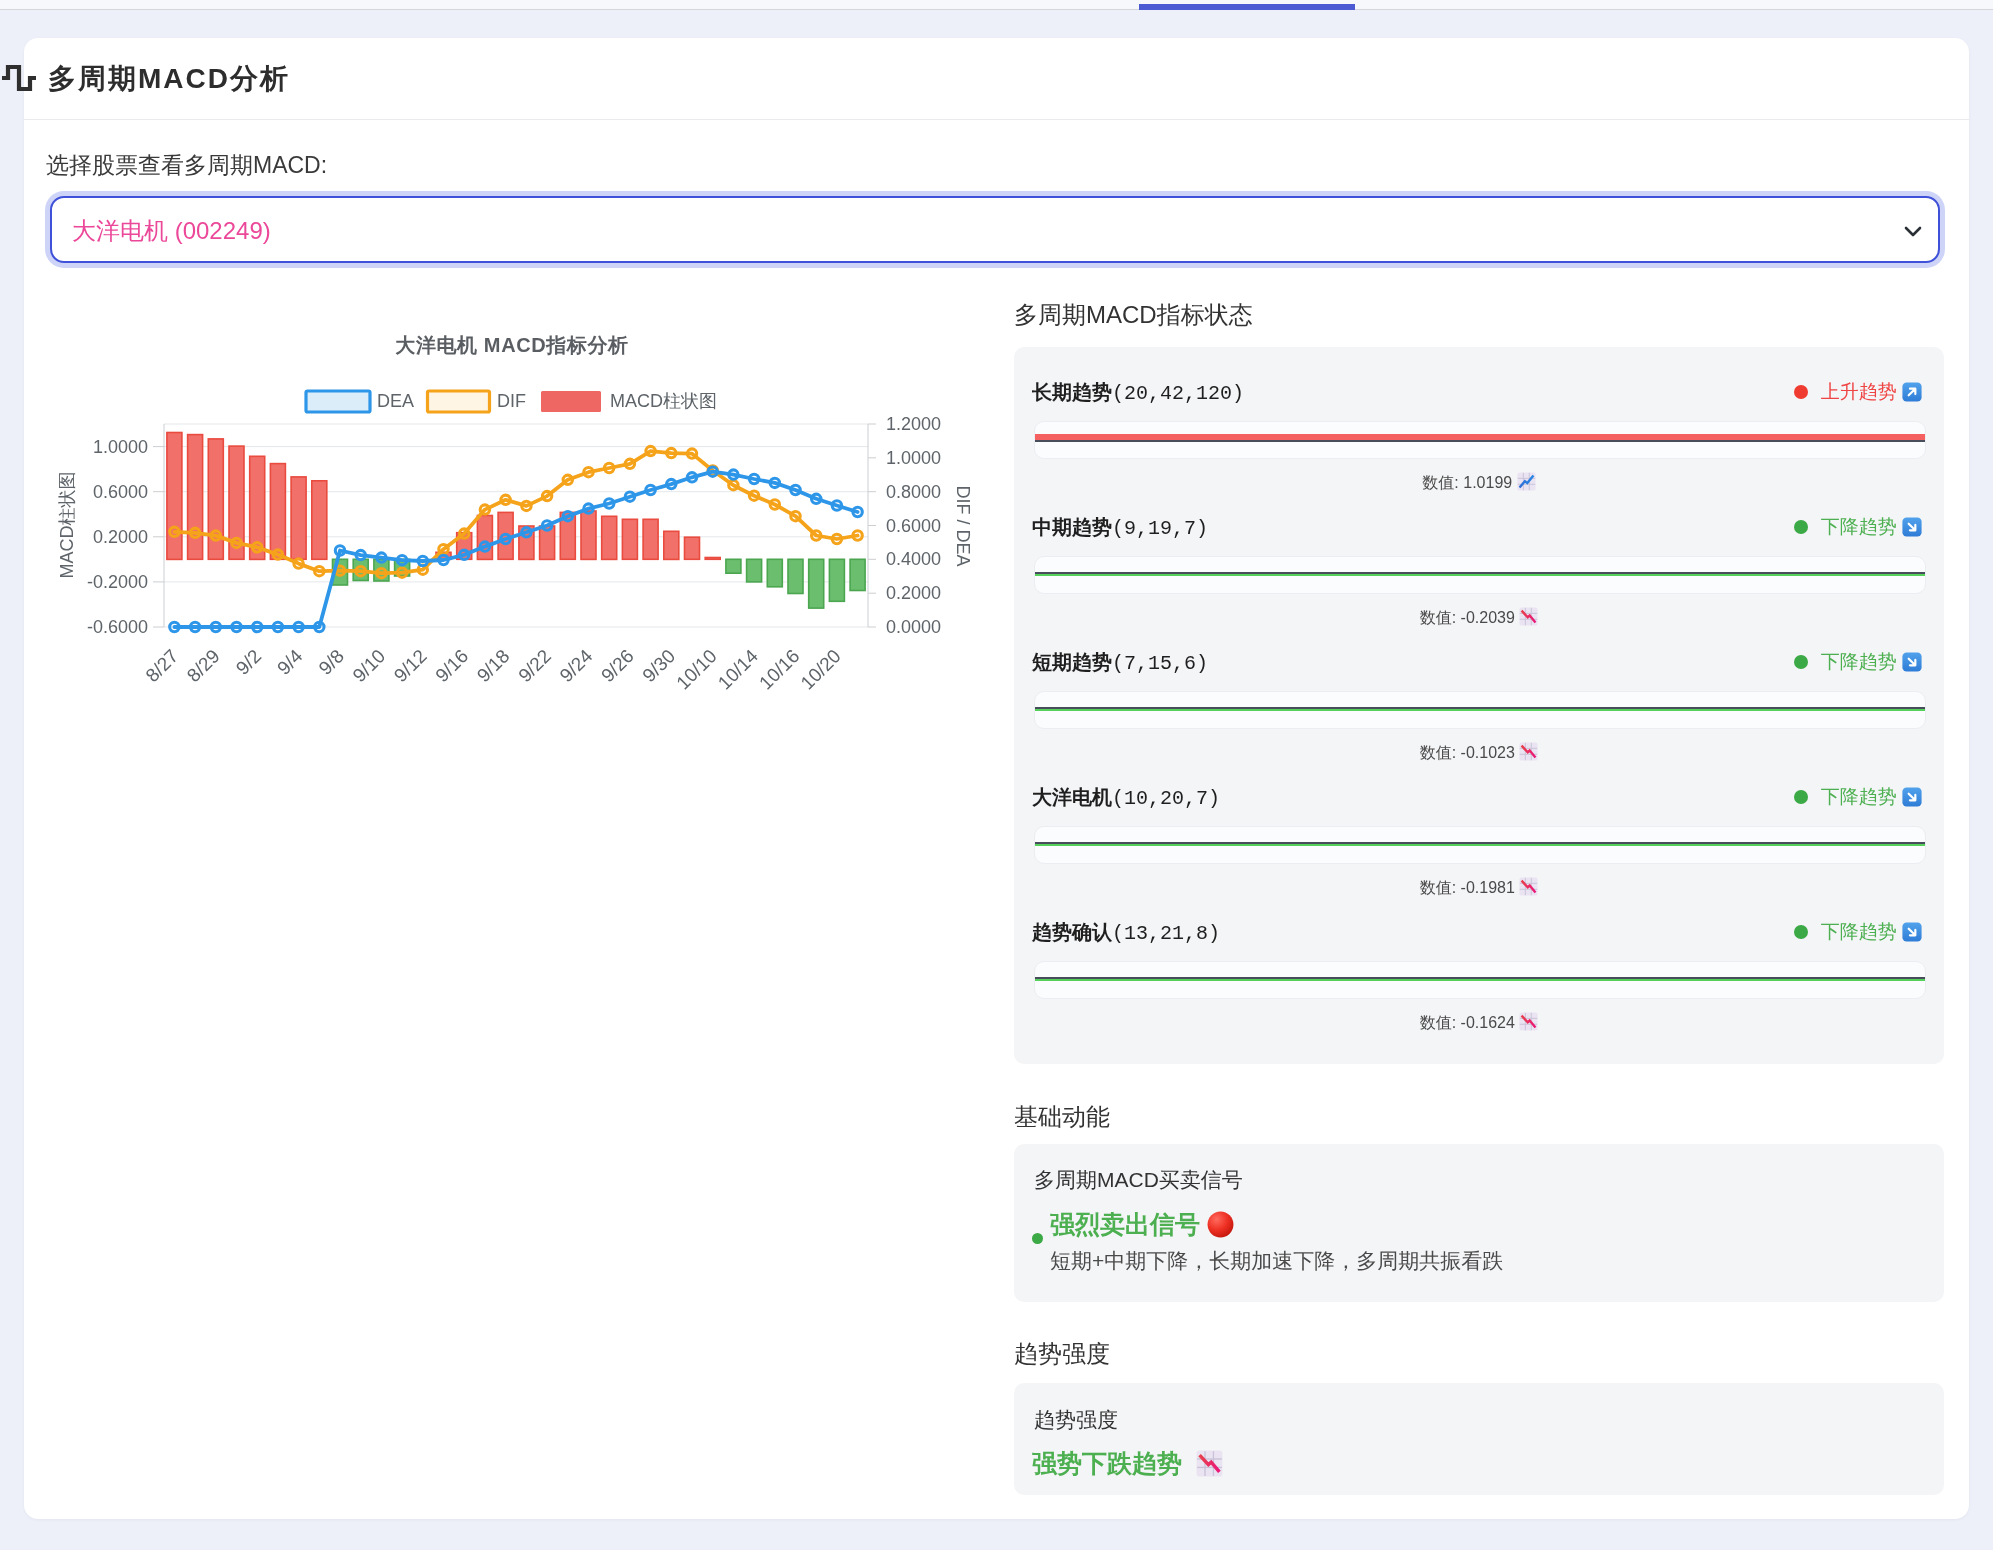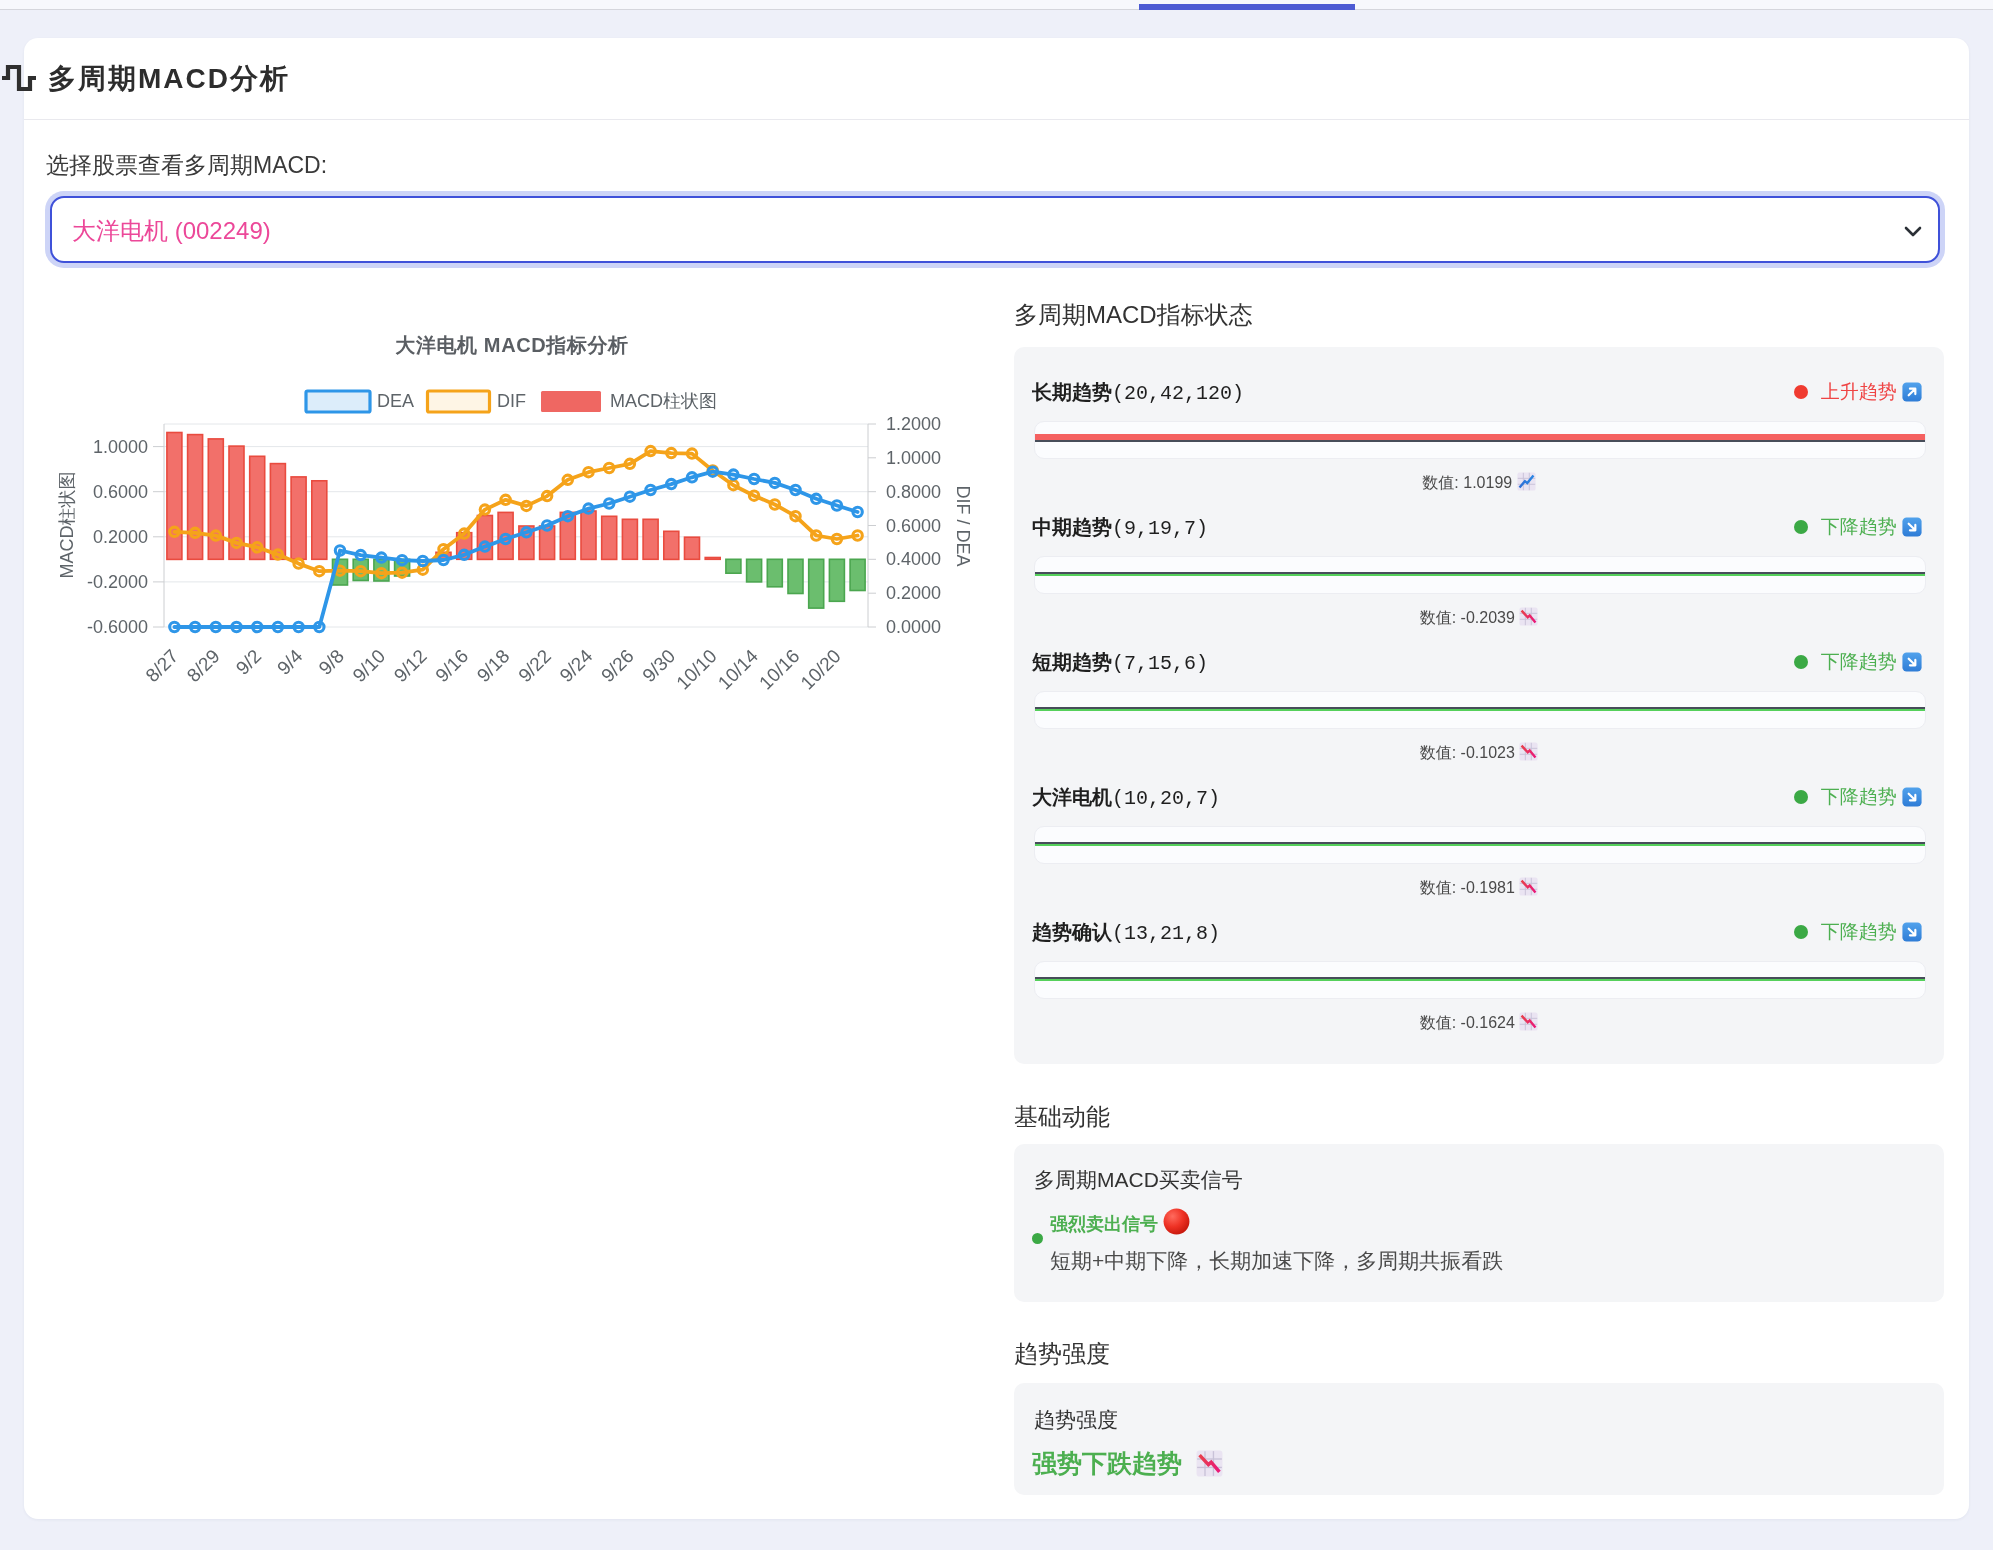--- a/index.html
+++ b/index.html
@@ -19,21 +19,21 @@
 .rowlab { position:absolute; left:1032px; font-size:20px; color:#1F1F1F;font-family:Liberation Mono, monospace; }
 .rowlab b { font-weight:bold; }
 .rowtrend { position:absolute; right:71px; font-size:19px; text-align:right; }
 .rowtrend .dot { display:inline-block; width:14px; height:14px; border-radius:50%; margin-right:13px; vertical-align:-1px; }
 .barbox { position:absolute; left:1033.5px; width:892px; height:38px; background:#FBFCFE; border:1px solid #ECEDF2; border-radius:10px; overflow:hidden; }
 .fillred { position:absolute; left:0; right:0; top:12.5px; height:5.5px; background:#F56161; }
 .fillgreen { position:absolute; left:0; right:0; top:17.7px; height:2px; background:#55D05B; }
 .axisline { position:absolute; left:0; right:0; height:2px; background:#474D5A; }
 .numline { position:absolute; left:1014px; width:930px; text-align:center; font-size:16px; color:#4A4A4A; }
 .sig1 { position:absolute; left:1034px; top:1166px; font-size:21px; color:#333; }
-.sigstrong { position:absolute; left:1050px; top:1208px; font-size:18px; font-weight:bold; color:#4CAF50; }
+.sigstrong { position:absolute; left:1050px; top:1208px; font-size:25px; font-weight:bold; color:#4CAF50; }
 .sigdot { position:absolute; left:1032px; top:1233px; width:11px; height:11px; border-radius:50%; background:#3BA945; }
 .sigdesc { position:absolute; left:1050px; top:1247px; font-size:21px; color:#4A4A4A; }
 .str1 { position:absolute; left:1034px; top:1406px; font-size:21px; color:#333; }
 .strstrong { position:absolute; left:1032px; top:1447px; font-size:25px; font-weight:bold; color:#4CAF50; }
 svg.chart { position:absolute; left:0; top:0; }
 </style>
 </head>
 <body>
 <div class="topbar"></div>
 <div class="tabline"></div>

